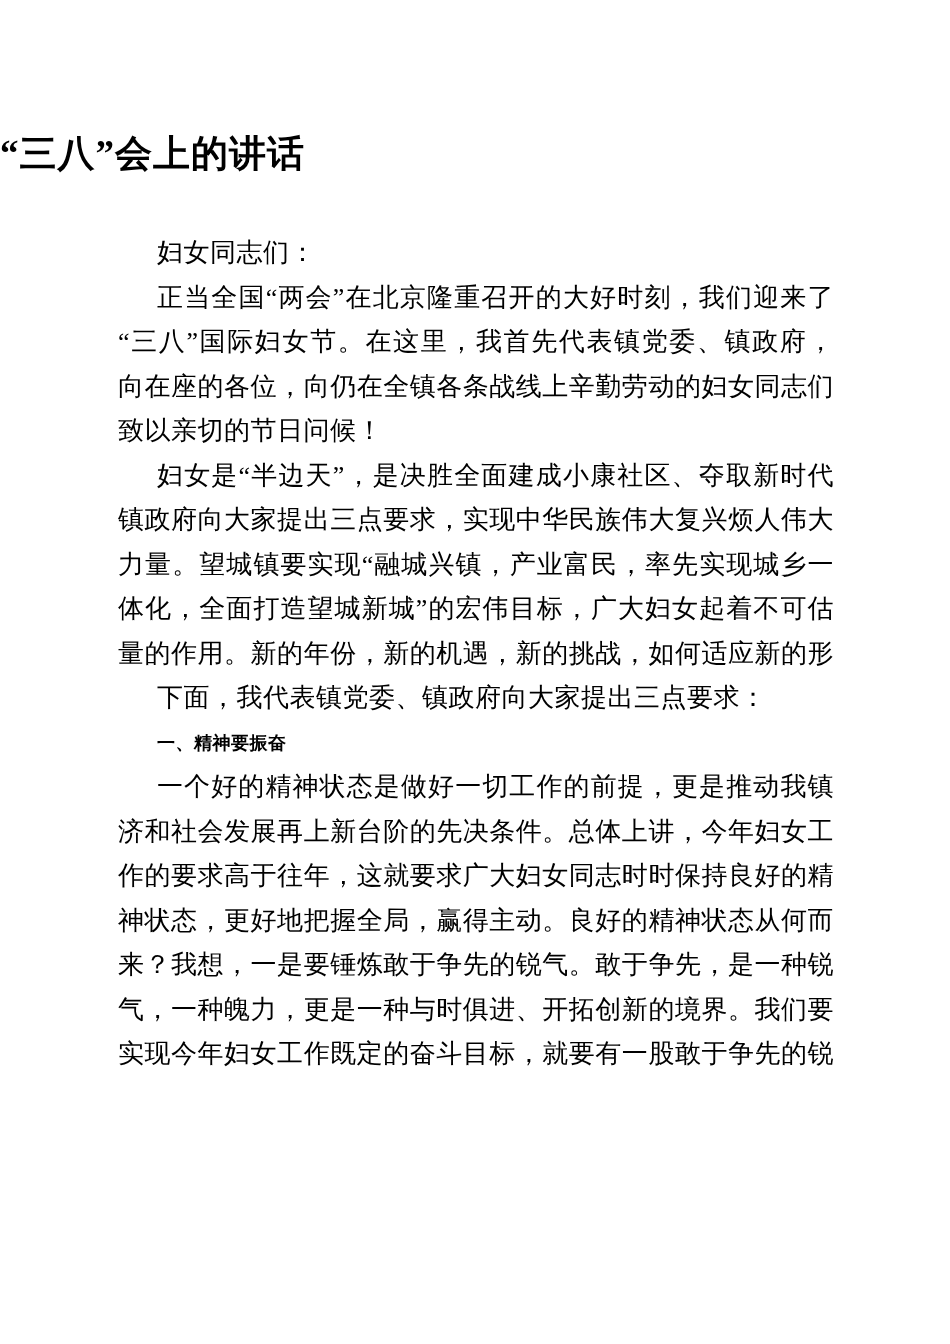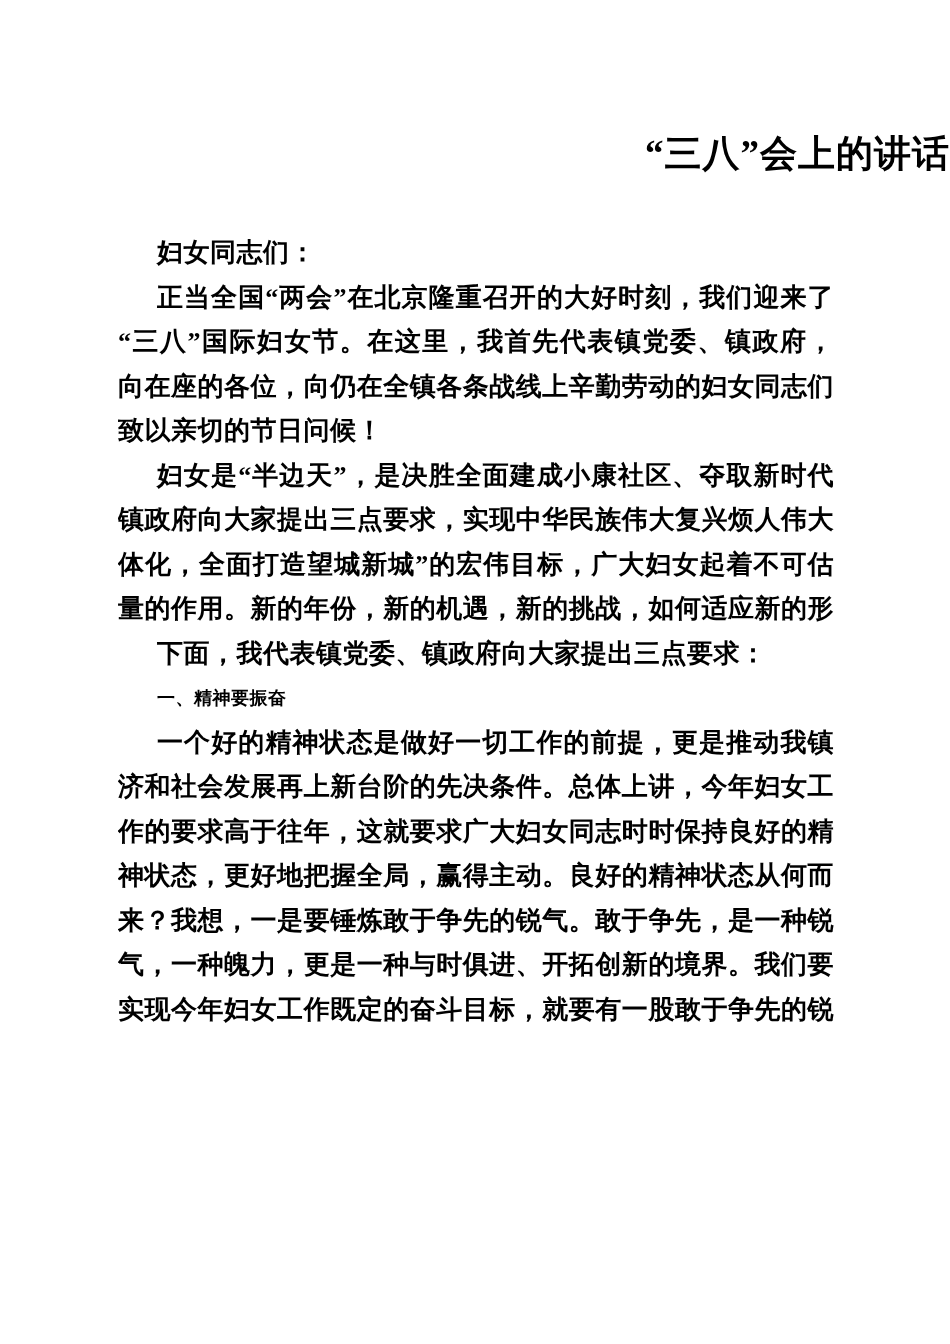--- a/index.html
+++ b/index.html
@@ -16,39 +16,38 @@
     color: #000000;
     font-family: "Liberation Serif", "DejaVu Serif", serif;
   }
   .doc-title {
     position: absolute;
     top: 126px;
     left: 0;
     width: 950px;
     height: 56px;
     line-height: 56px;
-    text-align: right;
+    text-align: left;
     font-size: 37px;
     font-weight: bold;
     letter-spacing: 1px;
     font-family: "Liberation Serif", "DejaVu Serif", serif;
   }
   .doc-body {
     position: absolute;
     left: 118px;
     top: 231px;
     width: 716px;
   }
   .line {
     height: 44.5px;
     line-height: 44.5px;
     font-size: 26px;
     overflow: hidden;
     letter-spacing: 0.5px;
-    font-weight: bold;
   }
   .line.justify {
     text-align: justify;
     text-align-last: justify;
   }
   .line.indent {
     text-indent: 39px;
   }
   .line.heading {
     font-family: "Liberation Sans", "DejaVu Sans", sans-serif;
@@ -62,20 +61,21 @@
 <div class="page">
   <div class="doc-title">“三八”会上的讲话</div>
   <div class="doc-body">
       <div class="line indent">妇女同志们：</div>
       <div class="line indent justify">正当全国“两会”在北京隆重召开的大好时刻，我们迎来了</div>
       <div class="line justify">“三八”国际妇女节。在这里，我首先代表镇党委、镇政府，</div>
       <div class="line justify">向在座的各位，向仍在全镇各条战线上辛勤劳动的妇女同志们</div>
       <div class="line">致以亲切的节日问候！</div>
       <div class="line indent justify">妇女是“半边天”，是决胜全面建成小康社区、夺取新时代</div>
       <div class="line justify">镇政府向大家提出三点要求，实现中华民族伟大复兴烦人伟大</div>
+      <div class="line justify">力量。望城镇要实现“融城兴镇，产业富民，率先实现城乡一</div>
       <div class="line justify">体化，全面打造望城新城”的宏伟目标，广大妇女起着不可估</div>
       <div class="line justify">量的作用。新的年份，新的机遇，新的挑战，如何适应新的形</div>
       <div class="line indent">下面，我代表镇党委、镇政府向大家提出三点要求：</div>
       <div class="line indent heading">一、精神要振奋</div>
       <div class="line indent justify">一个好的精神状态是做好一切工作的前提，更是推动我镇经</div>
       <div class="line justify">济和社会发展再上新台阶的先决条件。总体上讲，今年妇女工</div>
       <div class="line justify">作的要求高于往年，这就要求广大妇女同志时时保持良好的精</div>
       <div class="line justify">神状态，更好地把握全局，赢得主动。良好的精神状态从何而</div>
       <div class="line justify">来？我想，一是要锤炼敢于争先的锐气。敢于争先，是一种锐</div>
       <div class="line justify">气，一种魄力，更是一种与时俱进、开拓创新的境界。我们要</div>

